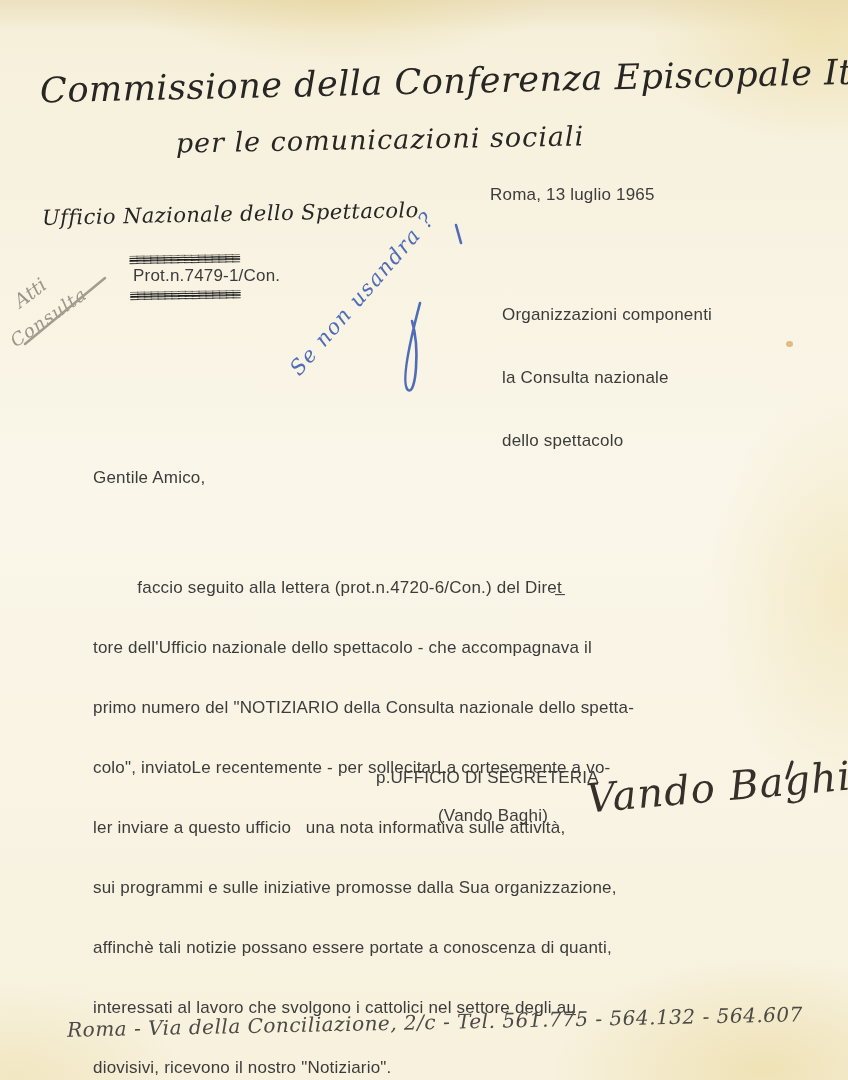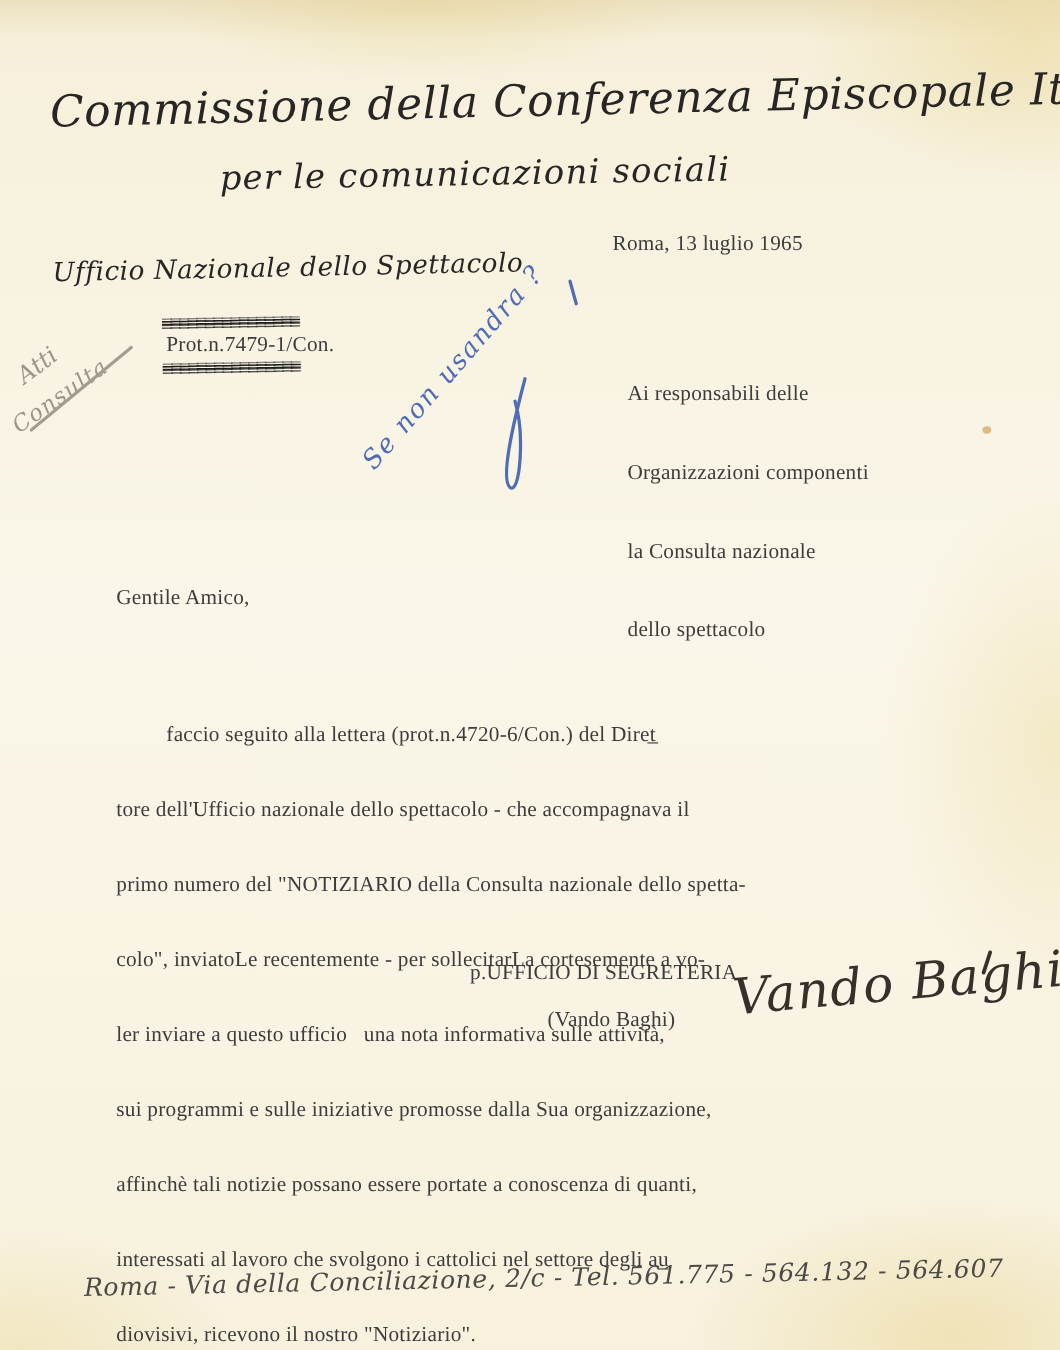--- a/index.html
+++ b/index.html
@@ -12,21 +12,21 @@
       radial-gradient(ellipse 260px 160px at 97% 3%, rgba(233,214,150,0.55), transparent 70%),
       radial-gradient(ellipse 200px 300px at 100% 55%, rgba(236,219,158,0.45), transparent 70%),
       radial-gradient(ellipse 300px 160px at 90% 99%, rgba(233,214,150,0.55), transparent 70%),
       radial-gradient(ellipse 240px 140px at 2% 100%, rgba(236,220,165,0.5), transparent 70%),
       radial-gradient(ellipse 300px 90px at 40% 0%, rgba(230,212,150,0.5), transparent 70%),
       linear-gradient(180deg, #ece0bf 0%, #f6f0db 3%, #faf6e9 45%, #f7f1dd 100%);
     font-family: "DejaVu Sans Mono", "Liberation Mono", monospace;
     color: #3a3a3a;
   }
   .mono {
-    font-family: Liberation Serif, serif;
+    font-family: Liberation Sans, sans-serif;
     font-size: 17px; line-height: 20px;
     letter-spacing: 0.2px;
     color: #3c3c3c;
     white-space: pre;
   }
   .script {
     font-family: "DejaVu Serif", "Liberation Serif", serif;
     font-style: italic;
     color: #272624;
     white-space: nowrap;
@@ -95,21 +95,20 @@
   <div class="abs script office">Ufficio Nazionale dello Spettacolo</div>
   <div class="abs strike">
     <div>════════════════</div>
     <div>════════════════</div>
   </div>
   <div class="abs mono prot">Prot.n.7479-1/Con.</div>
 
   <div class="abs mono date">Roma, 13 luglio 1965</div>
 
   <div class="abs mono recipient">
-    <div class="rline">Ai responsabili delle</div>
     <div class="rline">Organizzazioni componenti</div>
     <div class="rline">la Consulta nazionale</div>
     <div class="rline">dello spettacolo</div>
   </div>
 
   <div class="abs pencil-word pencil-w1">Atti</div>
   <div class="abs pencil-word pencil-w2">Consulta</div>
   <svg class="abs" style="top:270px; left:5px;" width="120" height="120">
     <line x1="20" y1="74" x2="100" y2="8" stroke="#a39d90" stroke-width="2.5" stroke-linecap="round"></line>
   </svg>

